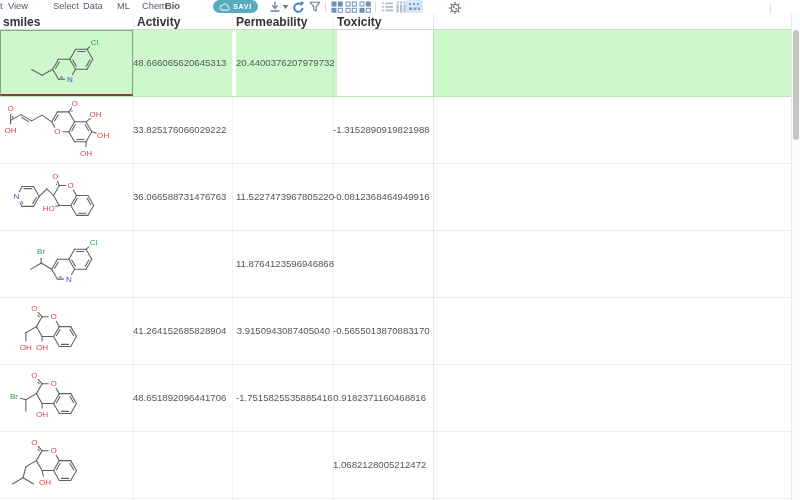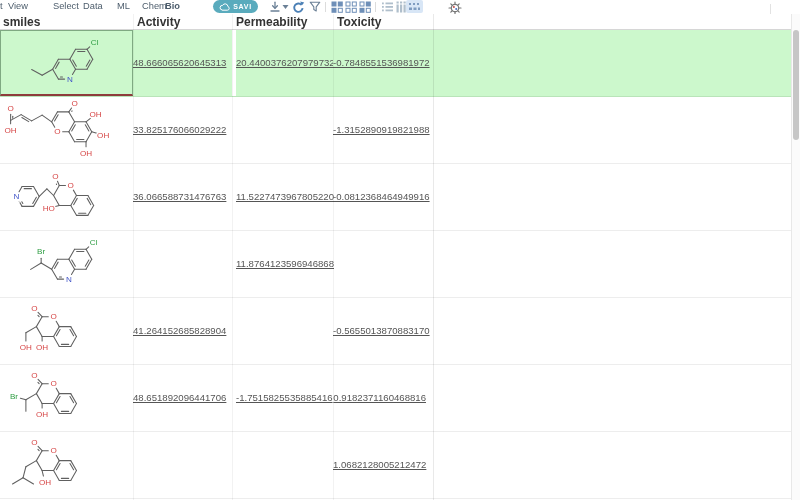--- a/index.html
+++ b/index.html
@@ -21,21 +21,21 @@
   .hcell{position:absolute;top:0;height:16px;line-height:16px;font-size:12px;font-weight:bold;color:#333;cursor:pointer;}
   
   .rows{position:absolute;top:30px;left:0;width:791px;}
   .row{position:relative;width:791px;height:67px;border-bottom:1px solid #ededed;box-sizing:border-box;background:#fff;}
   .cell{position:absolute;top:0;height:100%;box-sizing:border-box;}
   .c-smiles{left:0;width:133px;}
   .c-act{left:133px;width:99px;}
   .c-perm{left:236px;width:101px;}
   .c-tox{left:333px;width:100px;}
   .c-fill{left:433px;width:358px;}
-  .num{font-size:9.6px;color:#555;text-align:right;line-height:65px;padding-right:7px;white-space:nowrap;text-decoration:underline;}
+  .num{font-size:9.6px;color:#555;text-align:right;line-height:65px;padding-right:7px;white-space:nowrap;}
   .row.selected .cell{background:#ccf8cc;}
   .row.selected{border-bottom-color:#b9e4b9;}
   .row.selected .c-smiles{border:1px solid #7fa982;border-bottom:2px solid #8e3c3c;}
   
   .colline{position:absolute;top:14px;width:1px;height:486px;background:rgba(0,0,0,0.05);pointer-events:none;}
   .colline.strong{background:rgba(0,0,0,0.085);}
   
   .scrollbar{position:absolute;left:791px;top:14px;width:9px;height:486px;background:#fbfbfb;border-left:1px solid #e8e8e8;box-sizing:border-box;}
   .thumb{position:absolute;left:1px;top:16px;width:6px;height:110px;background:#c6c6c6;border-radius:3px;cursor:pointer;}
 </style>
@@ -206,21 +206,20 @@
             <line x1="88" y1="40" x2="76" y2="40" stroke="#606060" stroke-width="1.1" stroke-linecap="round"></line>
             <line x1="52" y1="40" x2="41" y2="46.4" stroke="#606060" stroke-width="1.1" stroke-linecap="round"></line>
             <line x1="41" y1="46.4" x2="30" y2="40.4" stroke="#606060" stroke-width="1.1" stroke-linecap="round"></line>
             <line x1="88" y1="19.2" x2="90.79694097626984" y2="16.68275312135715" stroke="#606060" stroke-width="1.1" stroke-linecap="round"></line>
             <text x="70" y="50.4" fill="#4255c8" font-size="8.5" font-family="&quot;Liberation Sans&quot;,&quot;DejaVu Sans&quot;,sans-serif" text-anchor="middle" dominant-baseline="central" paint-order="stroke" stroke="#ccf8cc" stroke-width="3">N</text>
             <text x="96" y="12" fill="#2f9e44" font-size="8.5" font-family="&quot;Liberation Sans&quot;,&quot;DejaVu Sans&quot;,sans-serif" text-anchor="middle" dominant-baseline="central" paint-order="stroke" stroke="#ccf8cc" stroke-width="3">Cl</text>
           </svg>
     </div>
     <div class="cell c-act num">48.666065620645313</div>
     <div class="cell c-perm num">20.4400376207979732</div>
-    <div class="cell c-tox num">-0.7848551536981972</div>
     <div class="cell c-fill"></div>
   </div>
       <div class="row">
     <div class="cell c-smiles">
       <svg viewBox="0 0 133 66" width="131" height="63">
             <line x1="55.25152650580733" y1="31.635979276732698" x2="52" y2="26" stroke="#606060" stroke-width="1.1" stroke-linecap="round"></line>
             <line x1="52" y1="26" x2="58" y2="15.6" stroke="#606060" stroke-width="1.1" stroke-linecap="round"></line>
             <line x1="55.00499768698399" y1="25.193781108370146" x2="58.80621889162985" y2="18.604997686983992" stroke="#606060" stroke-width="1.1" stroke-linecap="round"></line>
             <line x1="58" y1="15.6" x2="70" y2="15.6" stroke="#606060" stroke-width="1.1" stroke-linecap="round"></line>
             <line x1="70" y1="15.6" x2="76" y2="26" stroke="#606060" stroke-width="1.1" stroke-linecap="round"></line>
@@ -355,20 +354,21 @@
             <line x1="36" y1="30" x2="25" y2="36.4" stroke="#606060" stroke-width="1.1" stroke-linecap="round"></line>
             <line x1="25" y1="36.4" x2="25" y2="45" stroke="#606060" stroke-width="1.1" stroke-linecap="round"></line>
             <line x1="42" y1="40.4" x2="42" y2="45" stroke="#606060" stroke-width="1.1" stroke-linecap="round"></line>
             <text x="54" y="19.6" fill="#d64545" font-size="8.5" font-family="&quot;Liberation Sans&quot;,&quot;DejaVu Sans&quot;,sans-serif" text-anchor="middle" dominant-baseline="central" paint-order="stroke" stroke="#ffffff" stroke-width="3">O</text>
             <text x="34" y="11" fill="#d64545" font-size="8.5" font-family="&quot;Liberation Sans&quot;,&quot;DejaVu Sans&quot;,sans-serif" text-anchor="middle" dominant-baseline="central" paint-order="stroke" stroke="#ffffff" stroke-width="3">O</text>
             <text x="25" y="52" fill="#d64545" font-size="8.5" font-family="&quot;Liberation Sans&quot;,&quot;DejaVu Sans&quot;,sans-serif" text-anchor="middle" dominant-baseline="central" paint-order="stroke" stroke="#ffffff" stroke-width="3">OH</text>
             <text x="42" y="52" fill="#d64545" font-size="8.5" font-family="&quot;Liberation Sans&quot;,&quot;DejaVu Sans&quot;,sans-serif" text-anchor="middle" dominant-baseline="central" paint-order="stroke" stroke="#ffffff" stroke-width="3">OH</text>
           </svg>
     </div>
     <div class="cell c-act num">41.264152685828904</div>
+    <div class="cell c-perm num">3.9150943087405040</div>
     <div class="cell c-tox num">-0.5655013870883170</div>
     <div class="cell c-fill"></div>
   </div>
       <div class="row">
     <div class="cell c-smiles">
       <svg viewBox="0 0 133 66" width="131" height="63">
             <line x1="56.74847349419267" y1="24.364020723267302" x2="60" y2="30" stroke="#606060" stroke-width="1.1" stroke-linecap="round"></line>
             <line x1="60" y1="30" x2="54" y2="40.4" stroke="#606060" stroke-width="1.1" stroke-linecap="round"></line>
             <line x1="60.80621889162985" y1="33.00499768698399" x2="57.00499768698399" y2="39.59378110837015" stroke="#606060" stroke-width="1.1" stroke-linecap="round"></line>
             <line x1="54" y1="40.4" x2="42" y2="40.4" stroke="#606060" stroke-width="1.1" stroke-linecap="round"></line>

